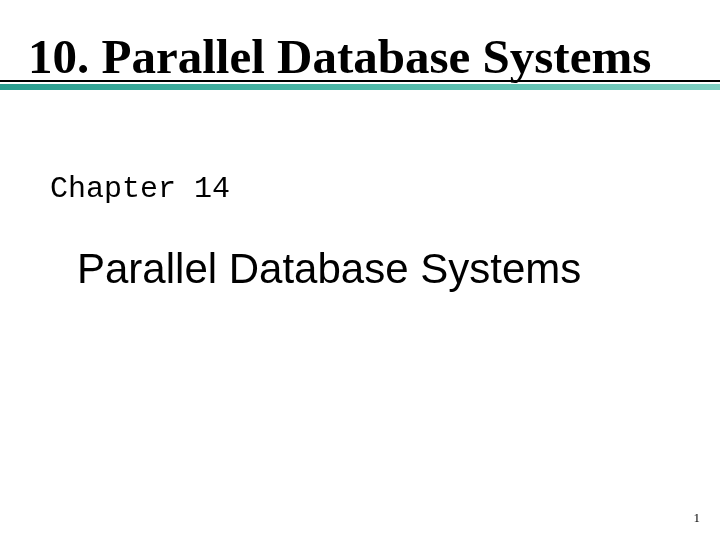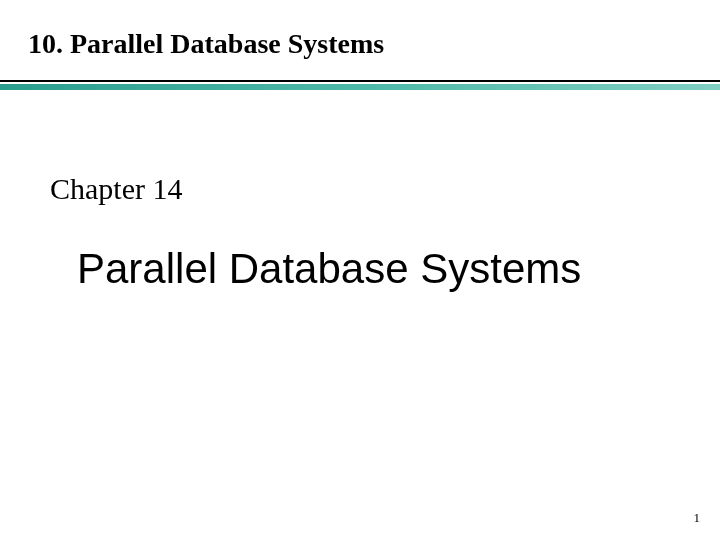--- a/index.html
+++ b/index.html
@@ -13,21 +13,21 @@
       background: #ffffff;
       position: relative;
       font-family: Arial, Helvetica, sans-serif;
       overflow: hidden;
     }
     .slide-title {
       position: absolute;
       top: 28px;
       left: 28px;
       font-family: "Times New Roman", Times, serif;
-      font-size: 28px;
+      font-size: 49px;
       font-weight: bold;
       color: #000000;
     }
     .divider-group {
       position: absolute;
       top: 80px;
       left: 0;
       width: 720px;
     }
     .divider-thin {
@@ -38,21 +38,21 @@
     .divider-thick {
       height: 6px;
       background: linear-gradient(to right, #2a9d8f 0%, #4db8a8 50%, #7fcfc2 100%);
       width: 100%;
       margin-top: 2px;
     }
     .chapter-label {
       position: absolute;
       top: 172px;
       left: 50px;
-      font-family: Liberation Serif, serif;
+      font-family: Liberation Mono, monospace;
       font-size: 30px;
       font-weight: normal;
       color: #000000;
     }
     .main-topic {
       position: absolute;
       top: 245px;
       left: 50px;
       font-family: Arial, Helvetica, sans-serif;
       font-size: 42px;

